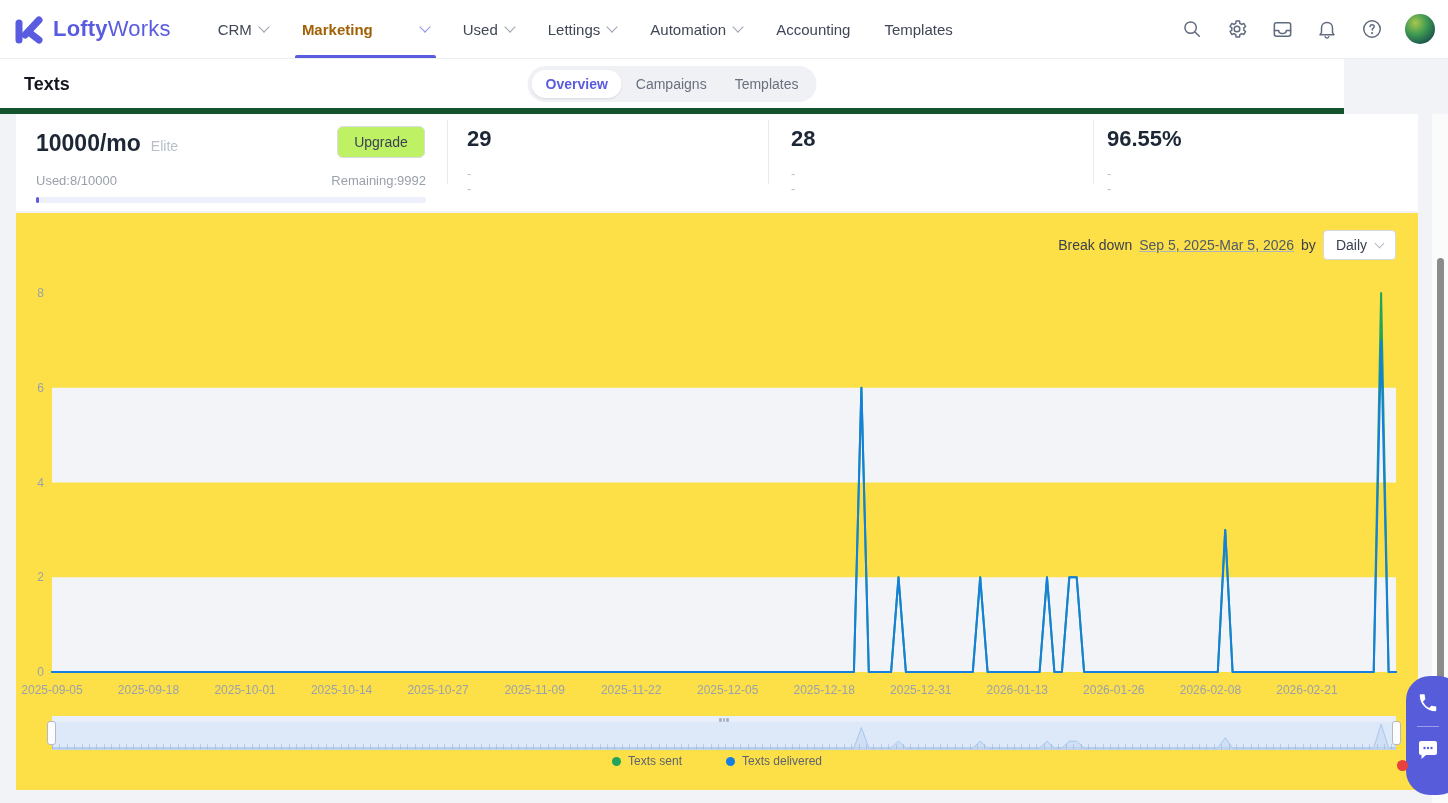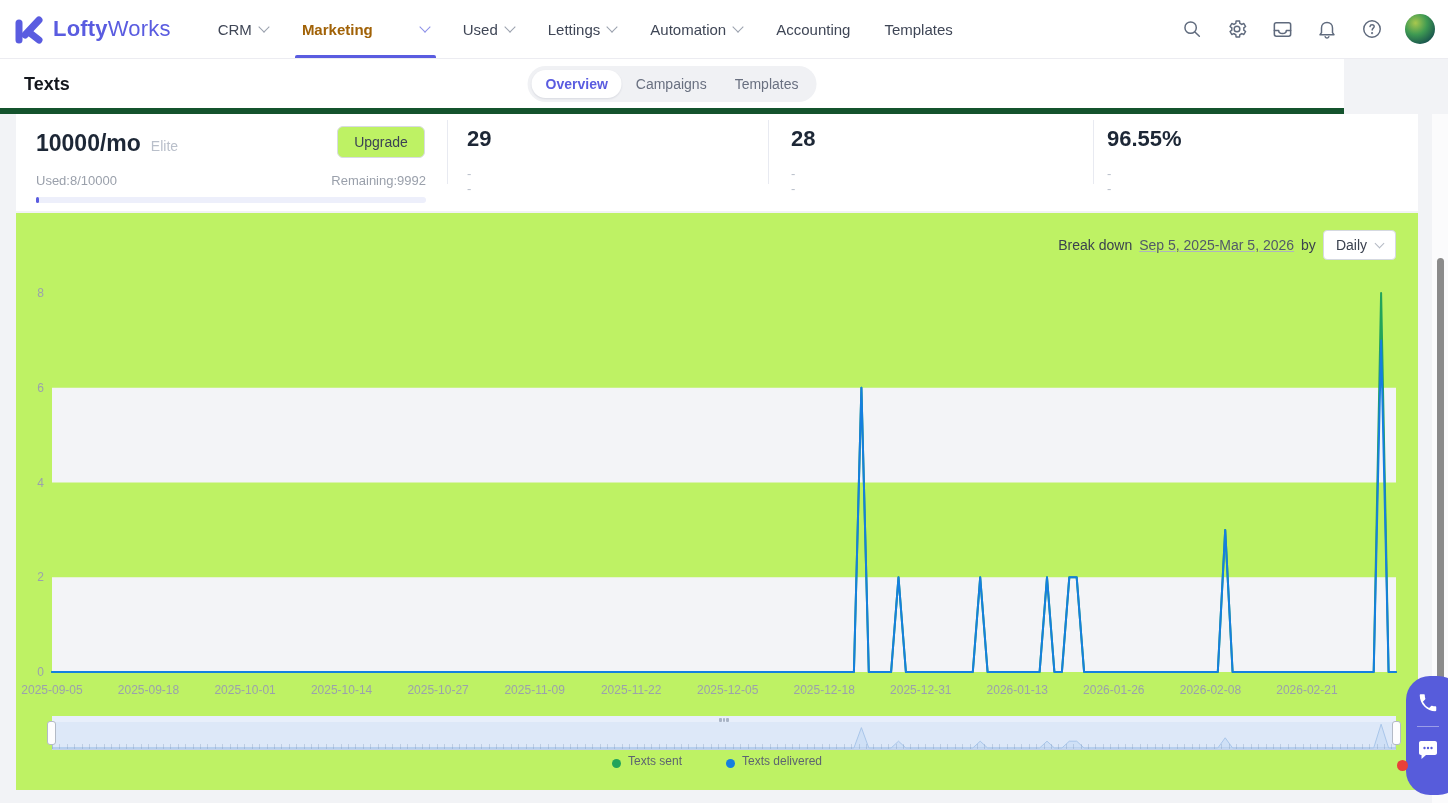--- a/index.html
+++ b/index.html
@@ -47,21 +47,21 @@
                  font-family:inherit; cursor:pointer; }
   .plan-usage { position:absolute; left:20px; top:59px; width:390px; display:flex; justify-content:space-between;
                 font-size:13px; color:#9aa0ab; }
   .progress { position:absolute; left:20px; top:83px; width:390px; height:6px; background:#edeffb; border-radius:3px; }
   .progress-fill { position:absolute; left:0; top:0; height:6px; background:#5a5ce0; border-radius:3px; }
   .stat-card { position:absolute; top:0; }
   .stat-value { position:absolute; top:12px; left:0; font-size:22px; font-weight:700; color:#1d2736; }
   .stat-sub { position:absolute; top:52px; left:0; font-size:13px; color:#b9bfca; letter-spacing:1px; }
 
   
-  .chart-panel { position:absolute; top:213px; left:16px; width:1402px; height:577px; background:#bef264; }
+  .chart-panel { position:absolute; top:213px; left:16px; width:1402px; height:577px; background:#fde047; }
   .breakdown { position:absolute; top:17px; right:22px; display:flex; align-items:center; gap:7px;
                font-size:14px; color:#3a414e; }
   .range-link { color:#515a68; text-decoration:underline; text-decoration-color:#aeb4bf; cursor:pointer; }
   .gran-btn { display:flex; align-items:center; gap:9px; border:1px solid #d5d9e0; border-radius:4px;
               background:#fff; padding:6px 12px; font-size:14px; color:#3a414e; font-family:inherit; cursor:pointer; }
   .gran-btn .chev { width:7px; height:7px; border-right:1.5px solid #b4bac4; border-bottom:1.5px solid #b4bac4;
                     transform:rotate(45deg); margin-top:-3px; }
   .tick { font:12px "Liberation Sans", sans-serif; fill:#9ba1ac; }
 
   
@@ -72,21 +72,21 @@
   .brush-ticks { position:absolute; left:0; right:0; bottom:1px; height:5px;
     background:repeating-linear-gradient(90deg, rgba(110,135,170,.28) 0px, rgba(110,135,170,.28) 1px, transparent 1px, transparent 7.4px); }
   .brush-handle { position:absolute; top:5px; width:9px; height:24px; background:#fdfdfe; border:1px solid #b3bac6;
                   border-radius:3px; cursor:ew-resize; z-index:3; }
   .brush-grip { position:absolute; top:2px; left:50%; transform:translateX(-50%); width:10px; height:4px;
                 display:flex; gap:1px; cursor:grab; }
   .brush-grip i { flex:1; background:#a9b4c6; border-radius:1px; }
 
   
   .legend { position:absolute; top:541px; left:0; width:100%; display:flex; justify-content:center; gap:44px; }
-  .legend-item { display:flex; align-items:flex-end; gap:7px; font-size:12px; color:#5d6470; cursor:pointer; }
+  .legend-item { display:flex; align-items:center; gap:7px; font-size:12px; color:#5d6470; cursor:pointer; }
   .legend-dot { width:9px; height:9px; border-radius:50%; }
 
   
   .scroll-gutter { position:absolute; top:114px; right:0; width:16px; height:689px; background:#fbfbfc; z-index:6; }
   .scroll-thumb { position:absolute; top:258px; right:4px; width:7px; height:514px; background:#8b8b8b;
                   border-radius:4px; z-index:7; cursor:default; }
   .float-widget { position:absolute; top:676px; right:-14px; width:56px; height:119px; background:#575cdb;
                   border-radius:24px; z-index:9; display:flex; flex-direction:column; align-items:flex-start;
                   padding:14px 0 12px 9px; }
   .fw-btn { width:26px; height:26px; display:flex; align-items:center; justify-content:center; cursor:pointer; }

